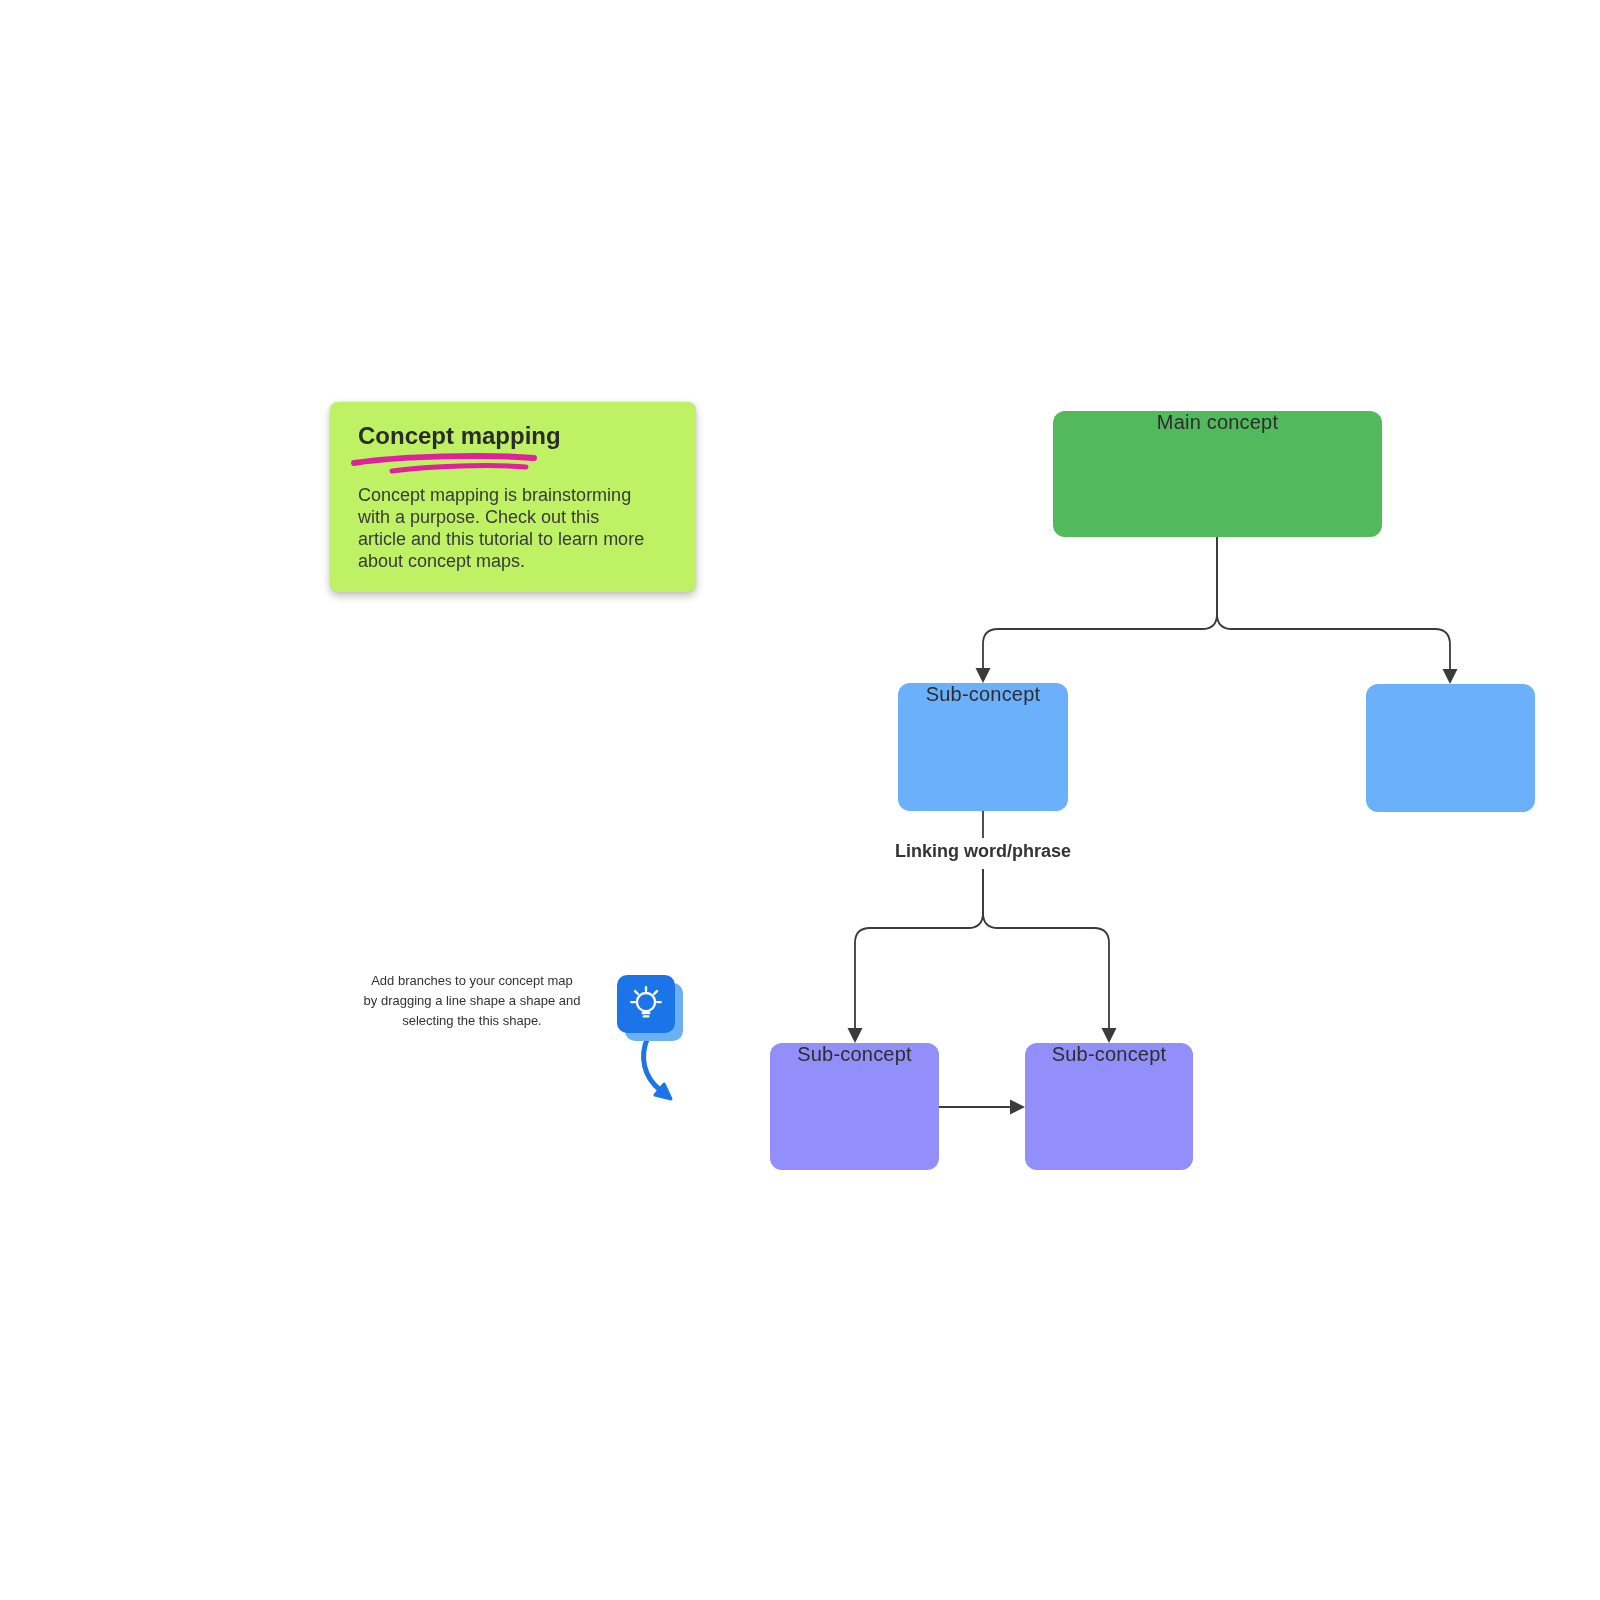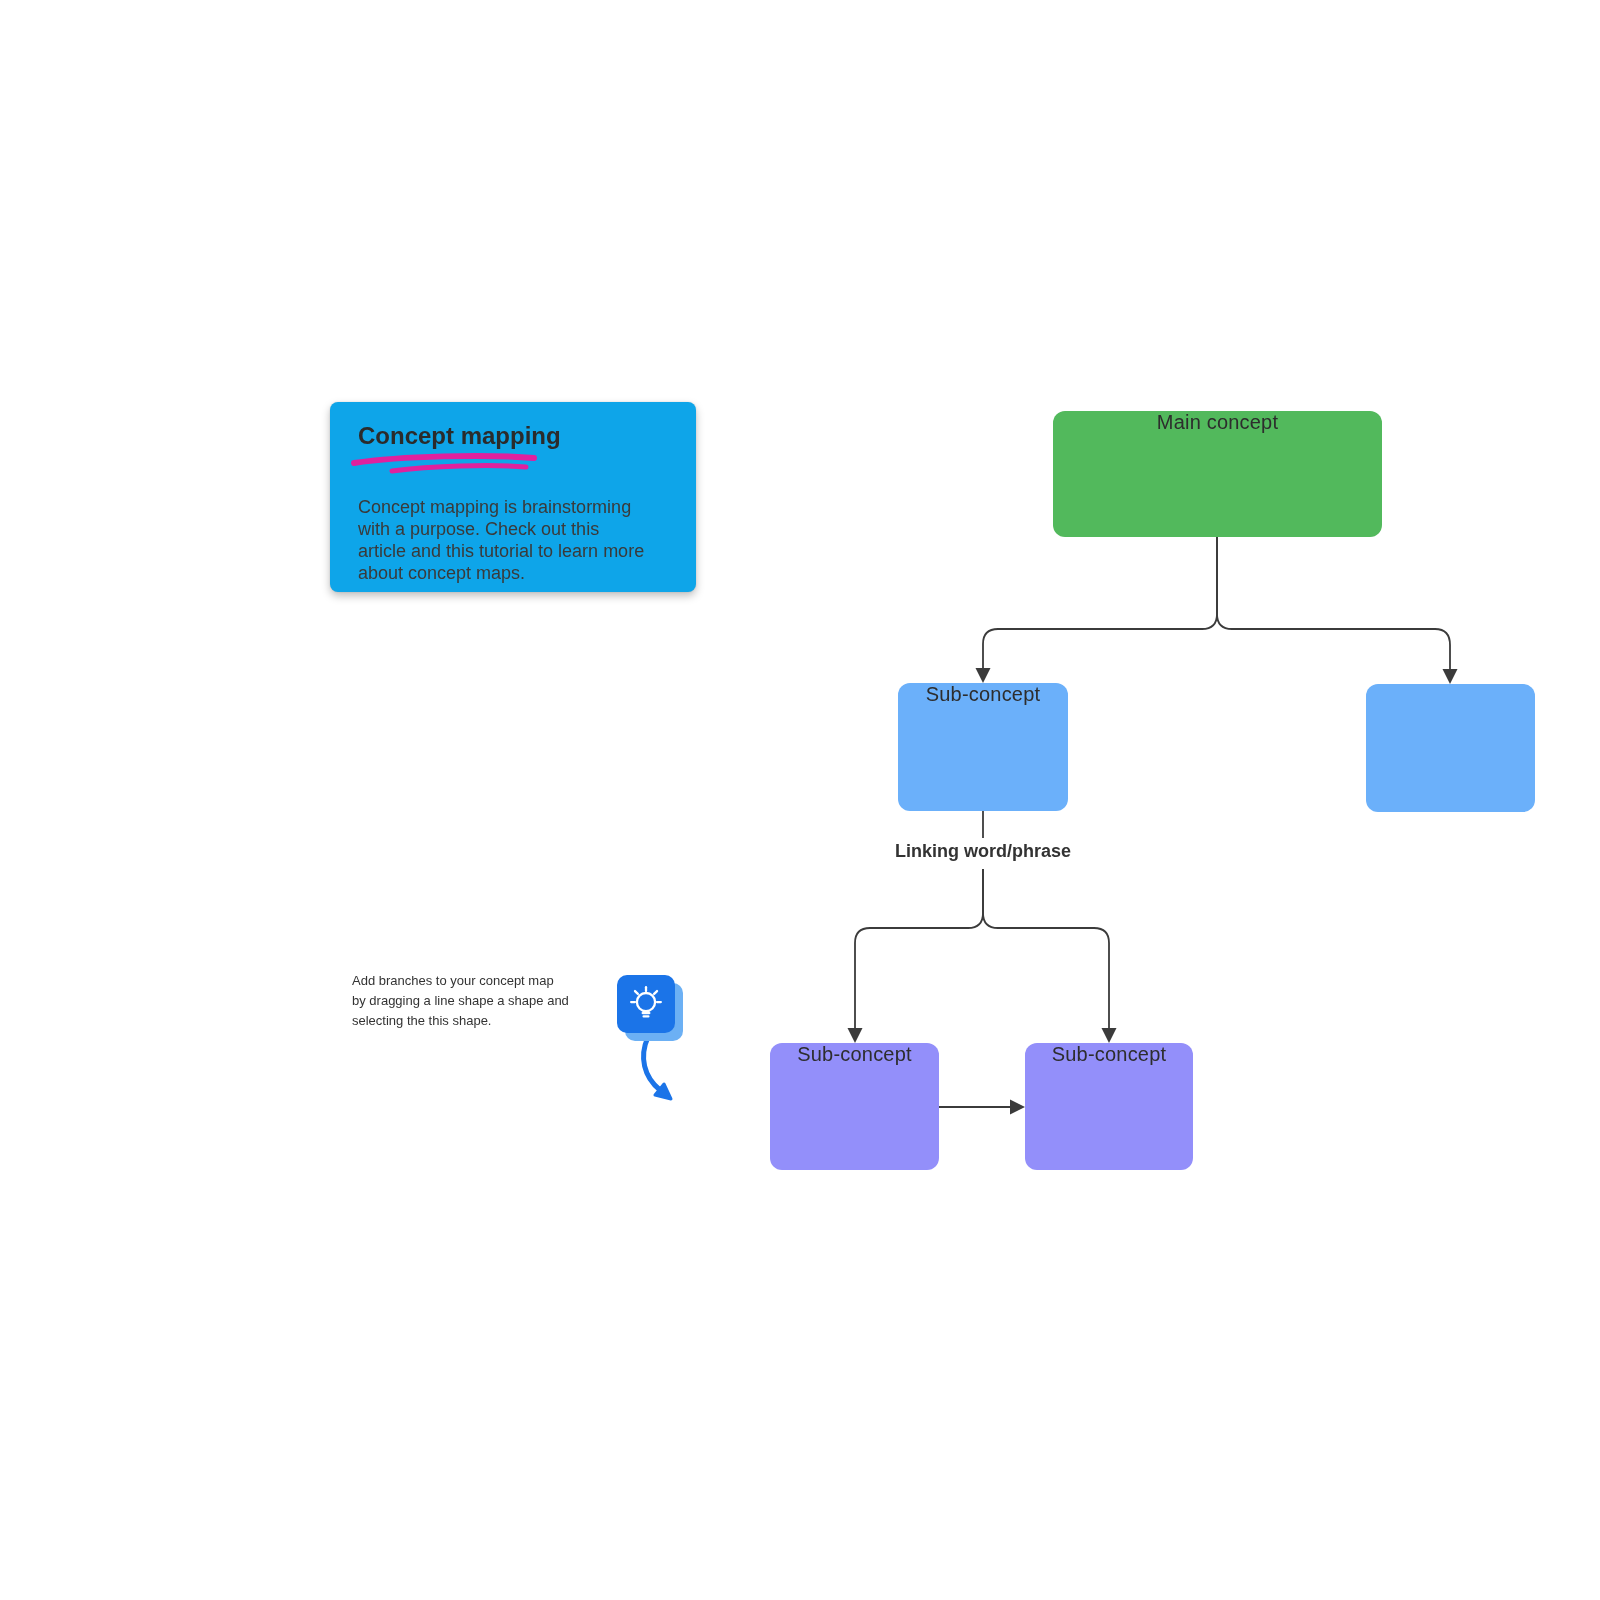--- a/index.html
+++ b/index.html
@@ -24,32 +24,32 @@
 
   
   #linking-label {
     position:absolute; left:863px; top:841px; width:240px;
     text-align:center; font-size:18px; color:#333333; background:#ffffff;font-weight:bold;
   }
 
   
   #note-card {
     position:absolute; left:330px; top:402px; width:366px; height:190px;
-    background:#0ea5e9; border-radius:8px; box-sizing:border-box;
+    background:#bef264; border-radius:8px; box-sizing:border-box;
     padding:20px 12px 0 28px;
     box-shadow:0 4px 9px rgba(0,0,0,0.25), 0 0 2px rgba(0,0,0,0.12);
   }
   #note-card h1 { margin:0; font-size:24px; font-weight:bold; color:#2b2b2b; }
   #note-card .underline-svg { display:block; margin:2px 0 0 -12px; }
-  #note-card p  { margin:22px 0 0; width:288px; font-size:18px; line-height:22px; color:#3a3a3a; }
+  #note-card p  { margin:10px 0 0; width:288px; font-size:18px; line-height:22px; color:#3a3a3a; }
 
   
   #tip-text {
     position:absolute; left:352px; top:971px; width:240px;
-    text-align:left; font-size:13px; line-height:20px; color:#333333;
+    text-align:center; font-size:13px; line-height:20px; color:#333333;
   }
   .icon-sq { position:absolute; width:58px; height:58px; border-radius:10px; }
   #lightbulb-shadow { left:625px; top:983px; background:#6cb0f4; }
   #lightbulb-main   { left:617px; top:975px; background:#1b74e8;
                       display:flex; align-items:center; justify-content:center; }
 </style>
 </head>
 <body>
 
 <div id="canvas">

